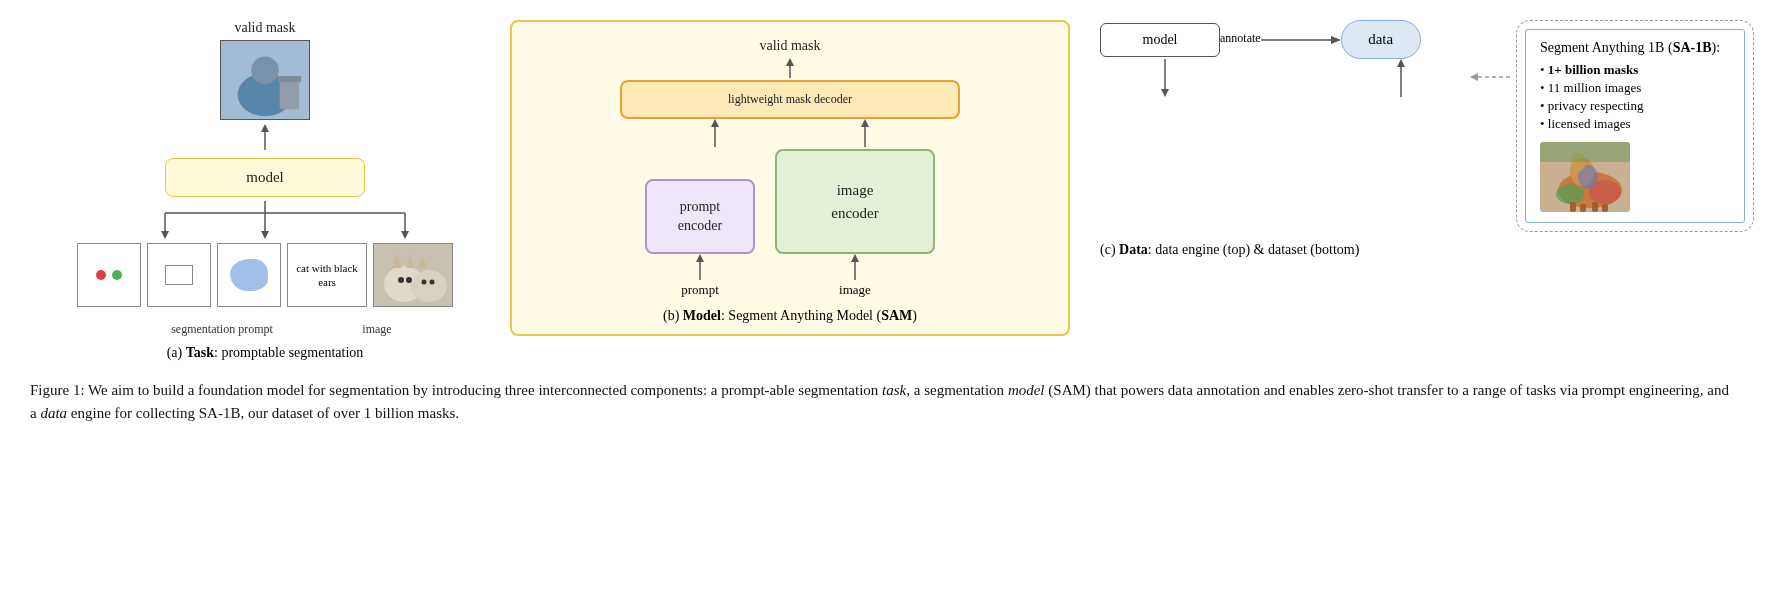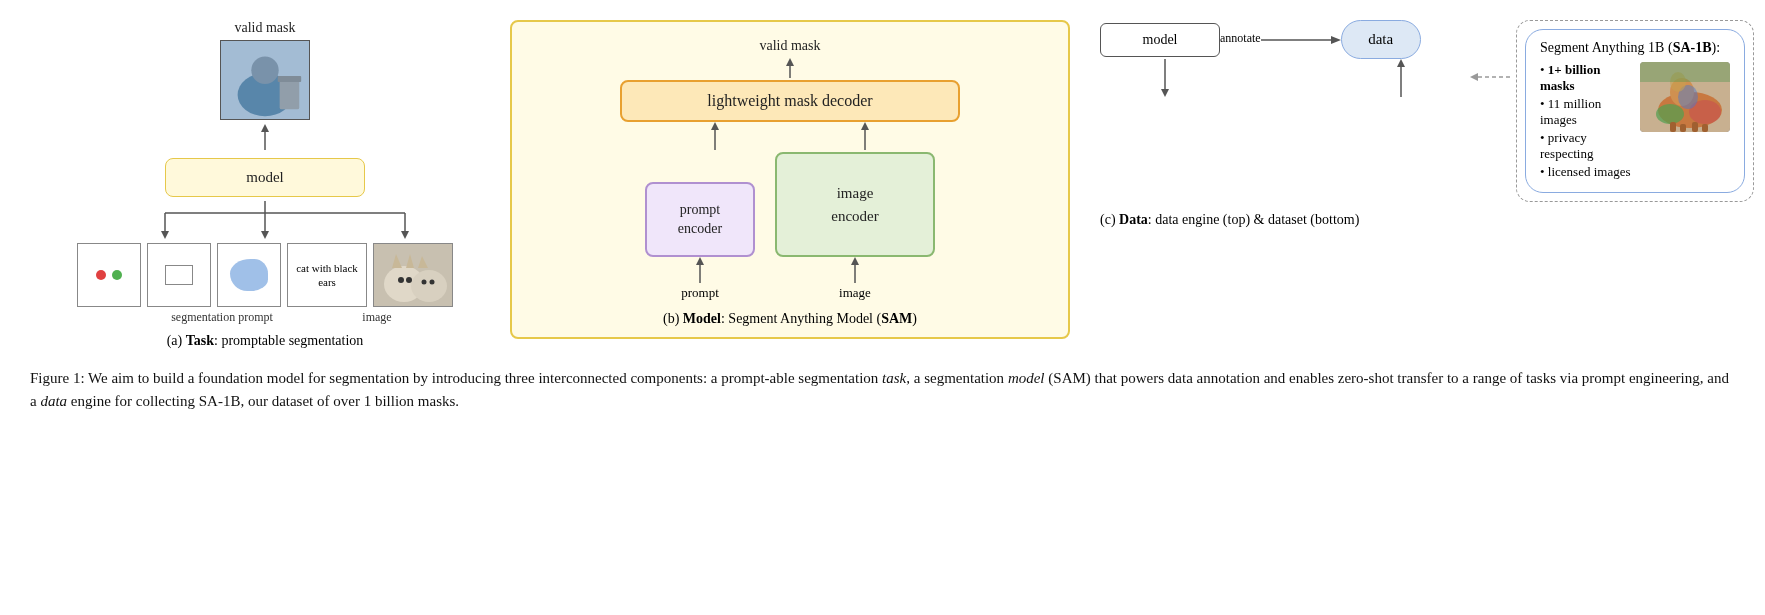--- a/index.html
+++ b/index.html
@@ -57,21 +57,21 @@
       color: #222;
       text-align: center;
       min-width: 200px;
       margin: 4px 0;
     }
     .model-box-orange {
       background: #fde8b8;
       border: 2px solid #e8a030;
       border-radius: 8px;
       padding: 10px 20px;
-      font-size: 16px;
+      font-size: 12px;
       color: #222;
       text-align: center;
     }
     .model-box-green {
       background: #e4f0d8;
       border: 2px solid #8ab870;
       border-radius: 8px;
       padding: 28px 30px;
       font-size: 15px;
       color: #222;
@@ -126,21 +126,21 @@
       width: 80px;
       height: 64px;
       overflow: hidden;
     }
     .inputs-labels {
       display: flex;
       flex-direction: row;
       gap: 6px;
       font-size: 12px;
       color: #333;
-      margin-top: 3px;
+      margin-top: 15px;
     }
     .panel-a-caption {
       font-size: 14px;
       margin-top: 6px;
       text-align: center;
     }
 
     
     .panel-b {
       width: 560px;
@@ -186,21 +186,21 @@
       background: #dde8f5;
       border: 1.5px solid #8aabe0;
       border-radius: 20px;
       padding: 10px 22px;
       font-size: 15px;
       text-align: center;
       min-width: 90px;
     }
     .sa1b-box {
       border: 1.5px solid #8aabe0;
-      border-radius: 18px;
+      border-radius: 3px;
       background: #fff;
       padding: 10px 14px 10px 14px;
       font-size: 13px;
       min-width: 220px;
       max-width: 320px;
     }
     .sa1b-title {
       font-size: 14px;
       font-weight: normal;
       margin-bottom: 6px;
@@ -211,21 +211,21 @@
     }
     .sa1b-bullets li {
       font-size: 13px;
       margin-bottom: 2px;
     }
     .sa1b-bullets li::before {
       content: "• ";
     }
     .sa1b-inner {
       display: flex;
-      flex-direction: row;
+      flex-direction: column;
       gap: 8px;
       align-items: flex-start;
       justify-content: space-between;
     }
     .sa1b-image {
       width: 90px;
       height: 70px;
       background: #888;
       border-radius: 4px;
       overflow: hidden;

